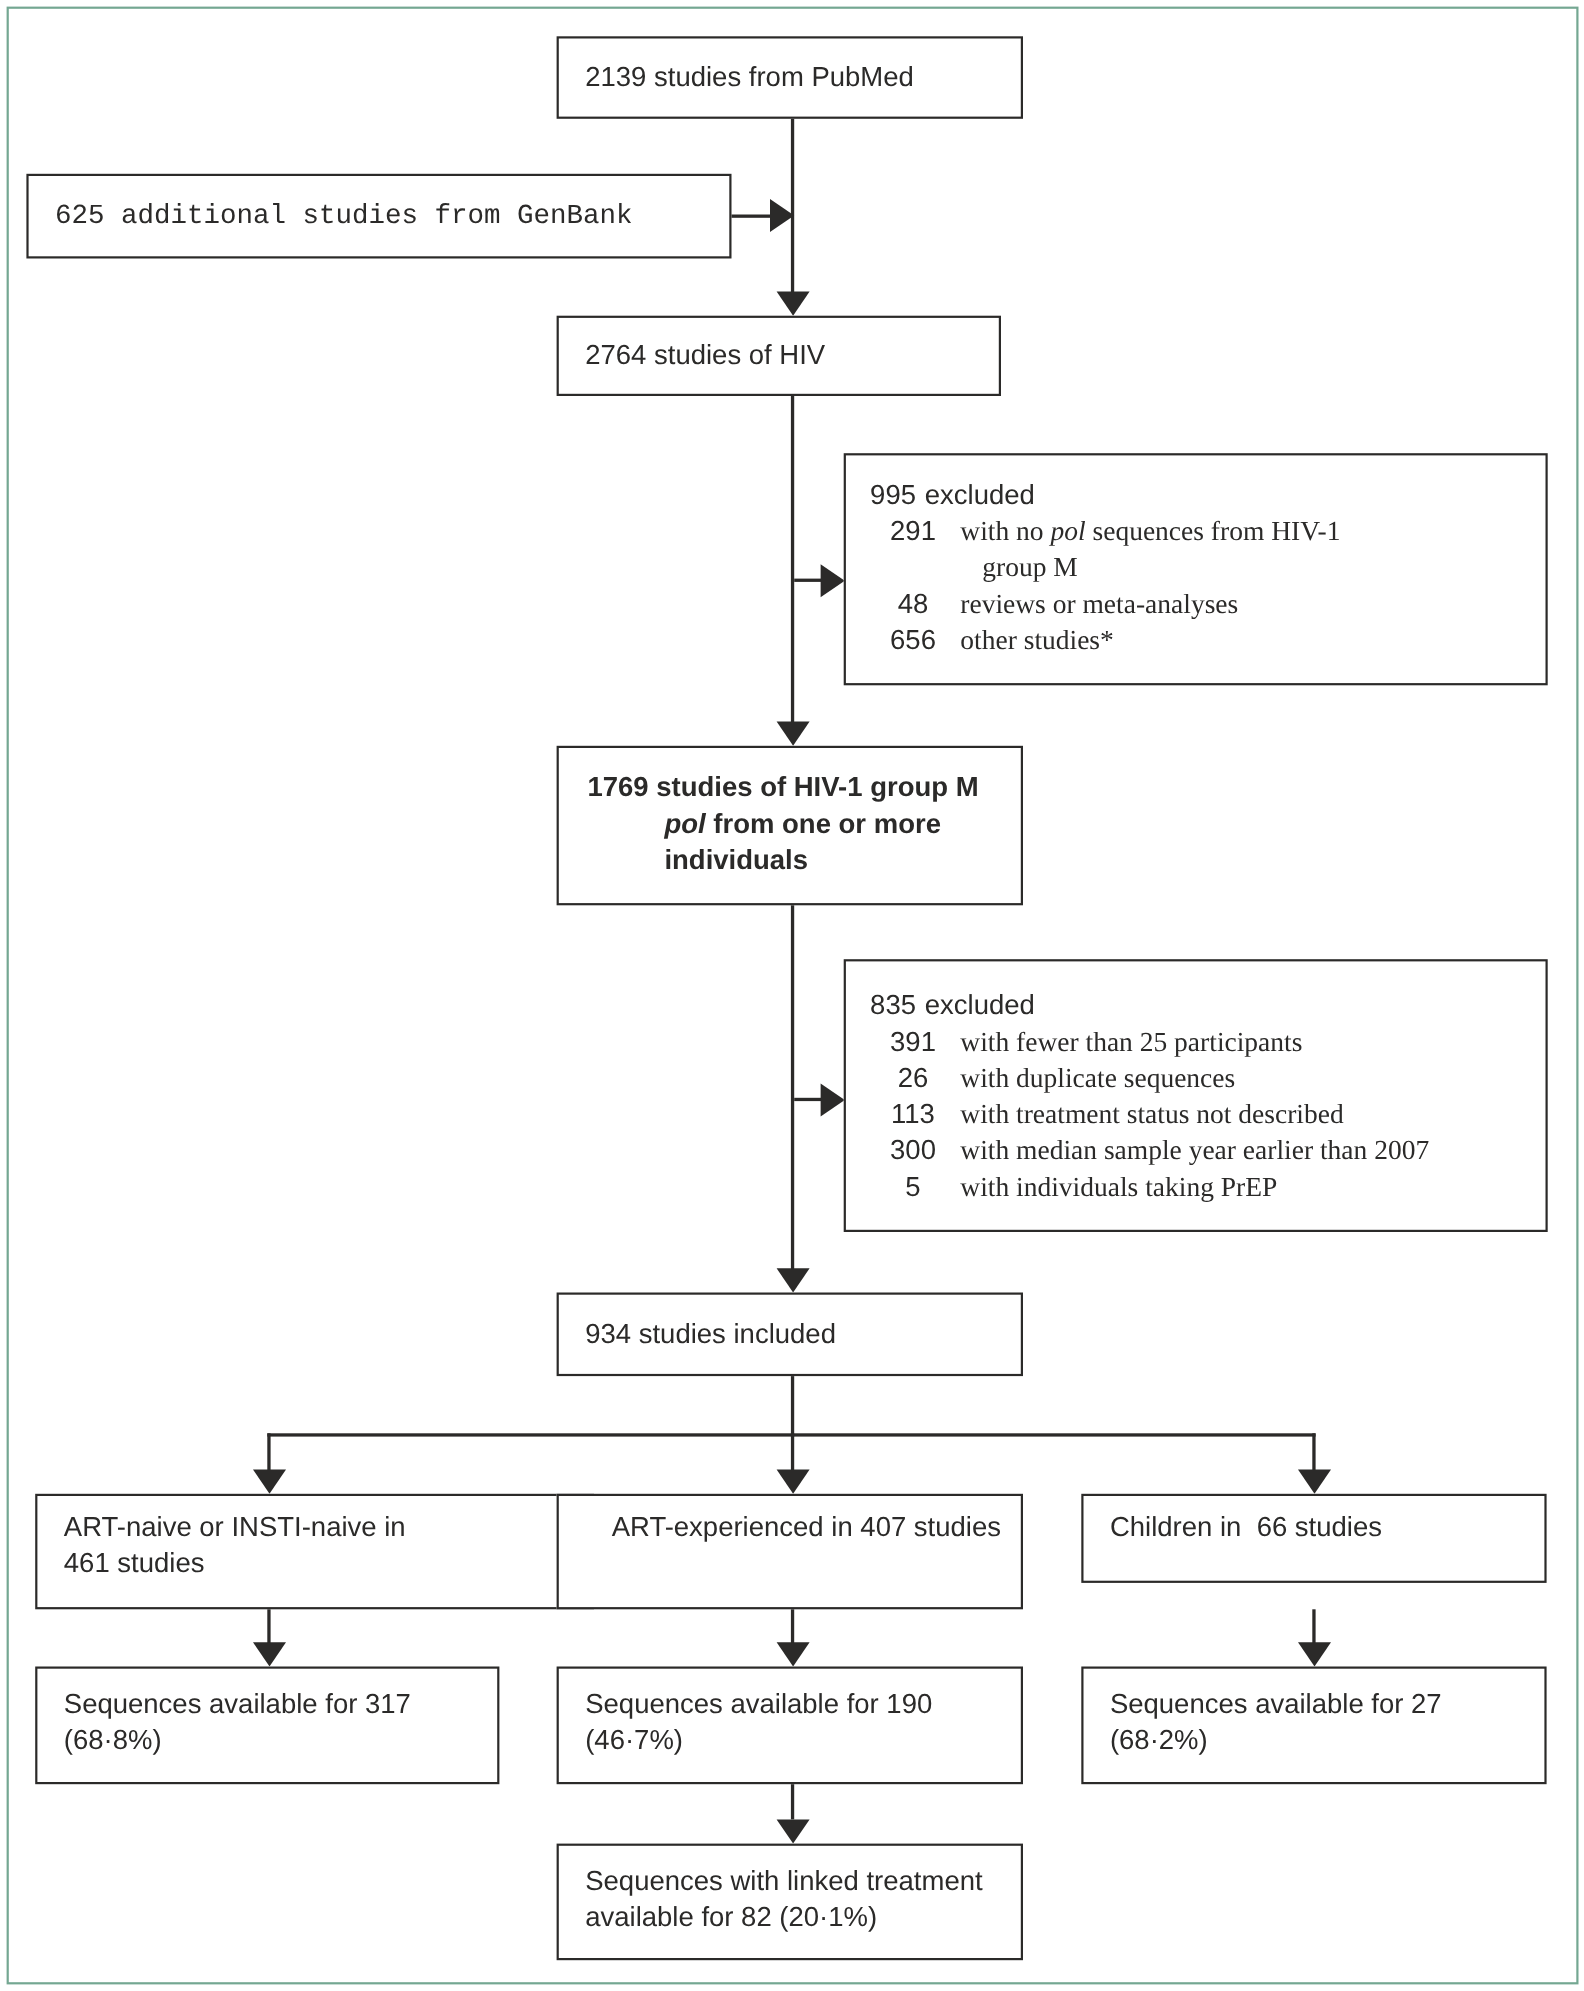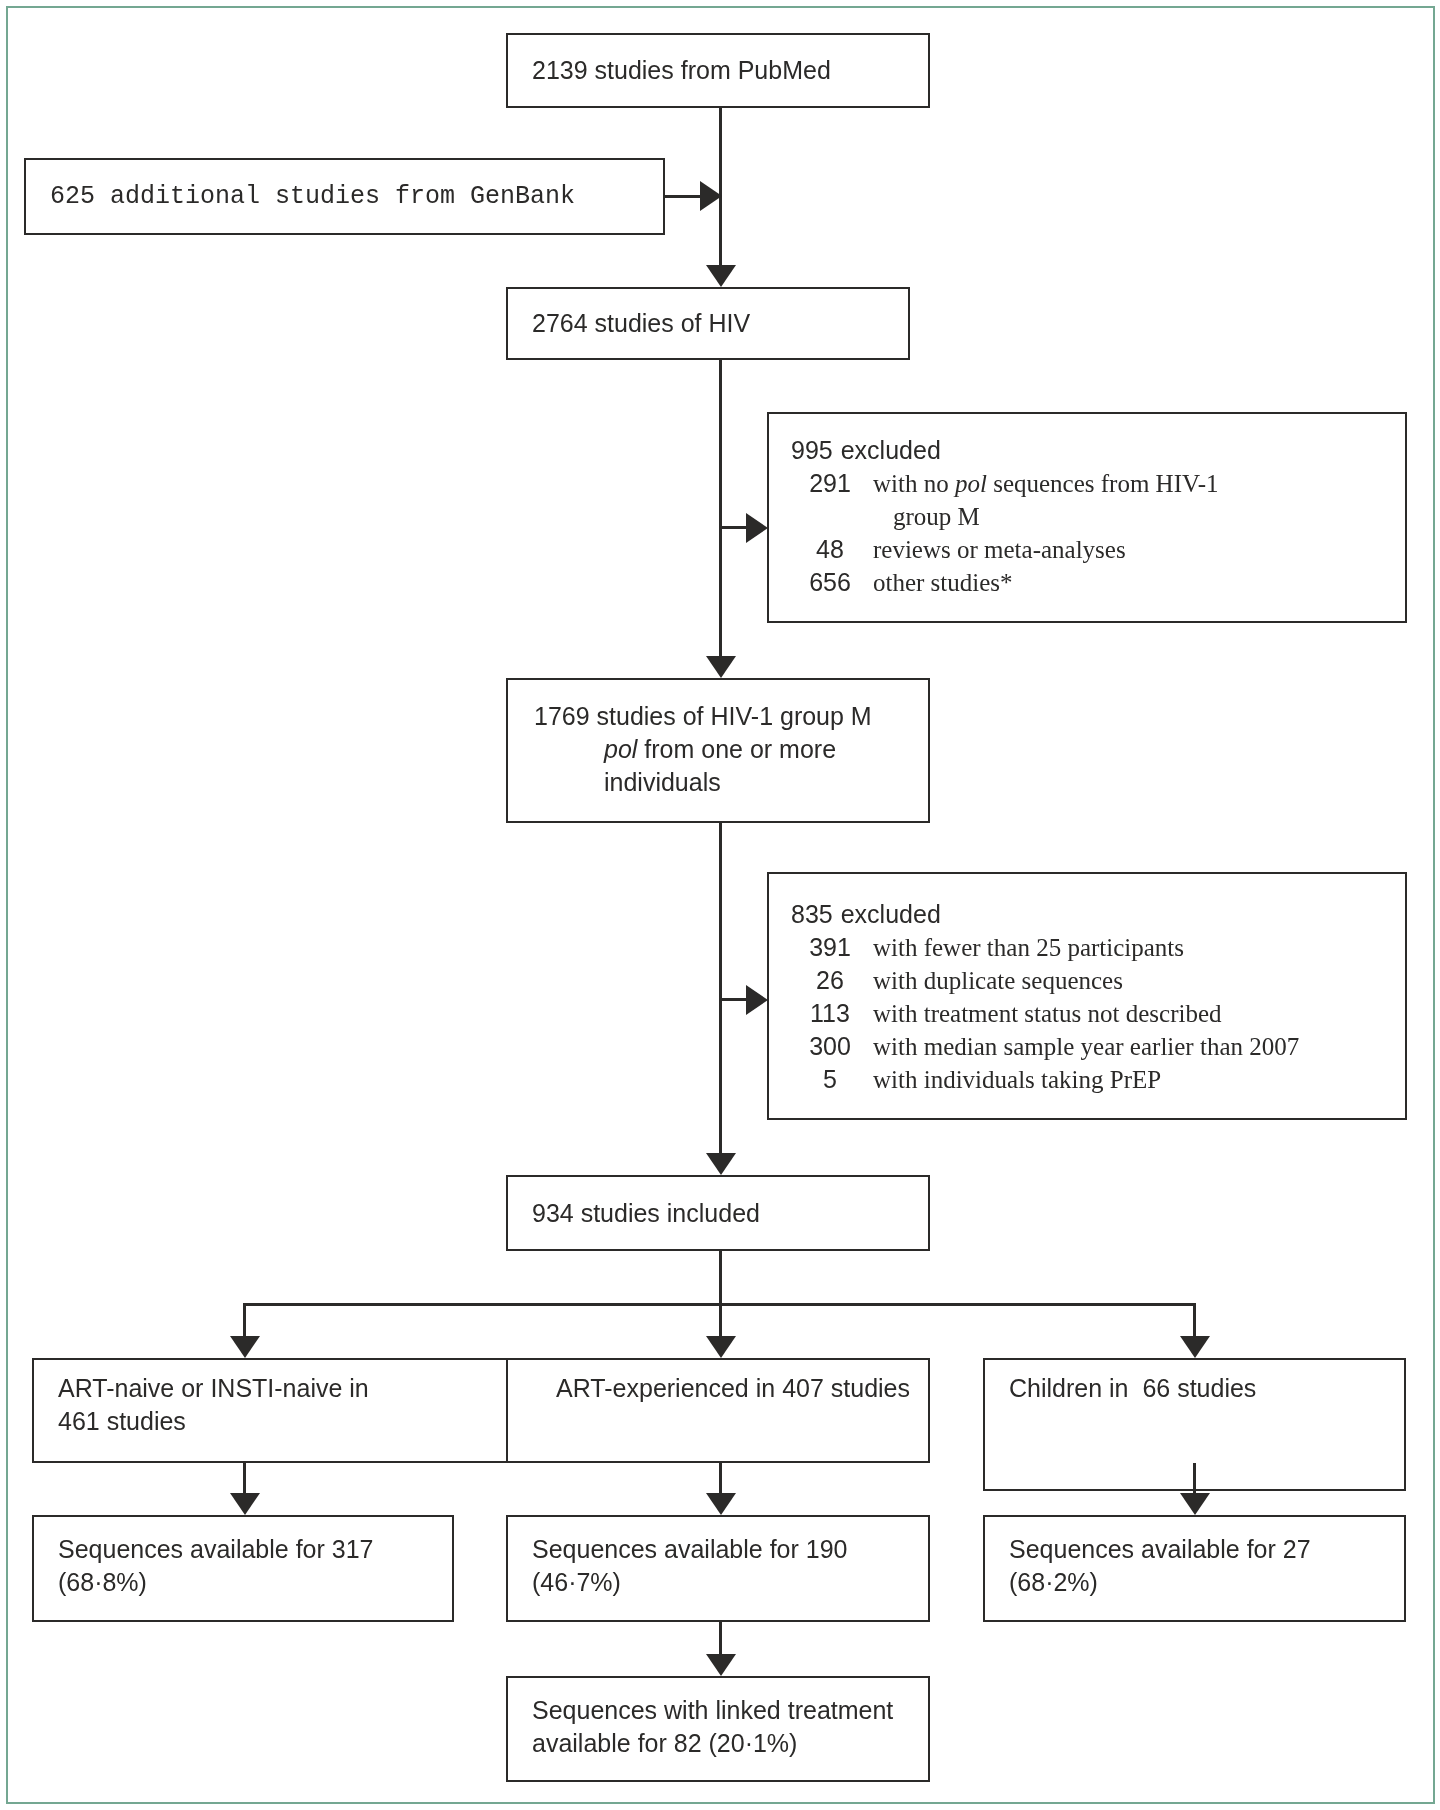--- a/index.html
+++ b/index.html
@@ -90,21 +90,21 @@
   <div class="row">
     <span class="num">48</span>
     <span class="txt">reviews or meta-analyses</span>
   </div>
   <div class="row">
     <span class="num">656</span>
     <span class="txt">other studies*</span>
   </div>
 </div>
 
-<div class="box" id="box-groupm" style="left:506px; top:678px; width:424px; height:145px;">
+<div class="box" id="box-groupm" style="left:506px; top:678px; width:424px; height:145px;font-weight:bold;">
   <div class="line-text">1769 studies of HIV-1 group M</div>
   <div class="hang line-text"><em>pol</em><span> from one or more</span></div>
   <div class="hang line-text">individuals</div>
 </div>
 
 <div class="vline" style="left:719px; top:823px; height:331px;"></div>
 <div class="ah-down" style="left:706px; top:1153px;"></div>
 <div class="hline" style="left:722px; top:998px; width:26px;"></div>
 <div class="ah-right" style="left:746px; top:985px;"></div>
 
@@ -148,21 +148,21 @@
 <div class="ah-down" style="left:706px; top:1336px;"></div>
 <div class="ah-down" style="left:1180px; top:1336px;"></div>
 
 <div class="box toppad" style="left:32px; top:1358px; width:508px; height:105px;">
   <div class="line-text">ART-naive or INSTI-naive in</div>
   <div class="line-text">461 studies</div>
 </div>
 <div class="box toppad" style="left:506px; top:1358px; width:424px; height:105px;text-align:right;">
   <div class="line-text">ART-experienced in 407 studies</div>
 </div>
-<div class="box toppad" style="left:983px; top:1358px; width:423px; height:133px;">
+<div class="box toppad" style="left:983px; top:1358px; width:423px; height:81px;">
   <div class="line-text">Children in  66 studies</div>
 </div>
 
 <div class="vline" style="left:243px; top:1463px; height:32px;"></div>
 <div class="vline" style="left:719px; top:1463px; height:32px;"></div>
 <div class="vline" style="left:1193px; top:1463px; height:32px;"></div>
 <div class="ah-down" style="left:230px; top:1493px;"></div>
 <div class="ah-down" style="left:706px; top:1493px;"></div>
 <div class="ah-down" style="left:1180px; top:1493px;"></div>
 

